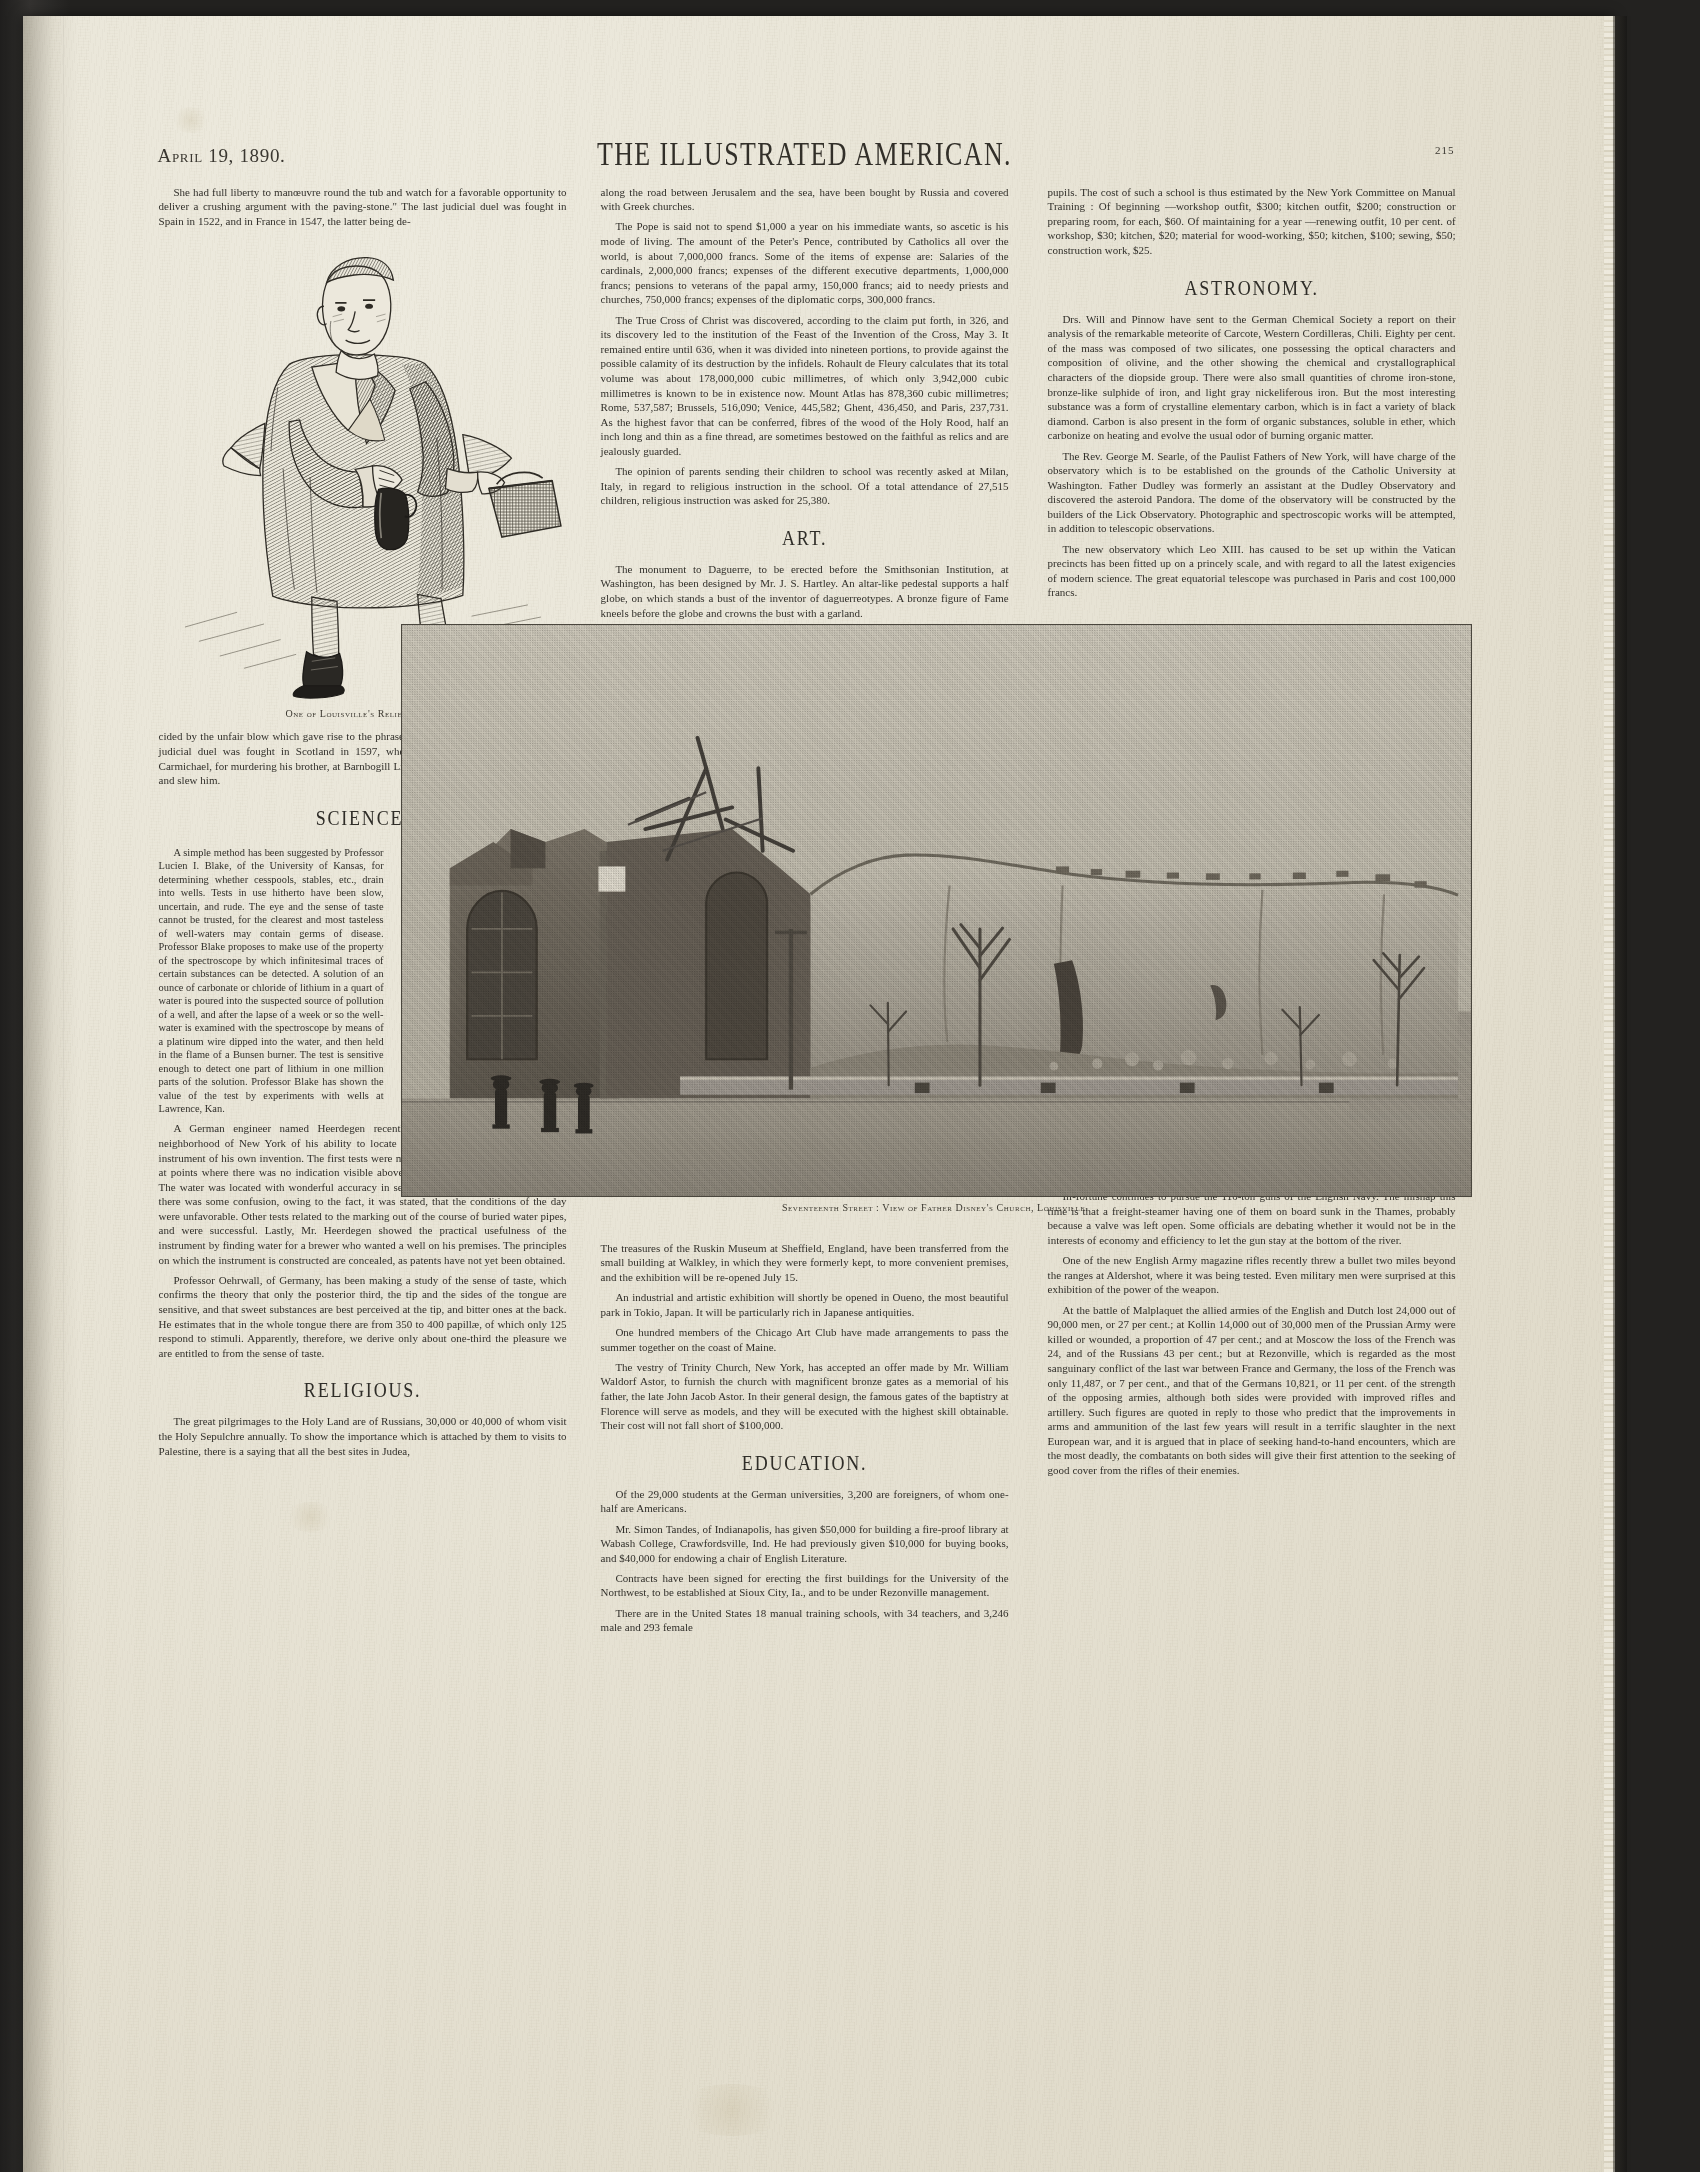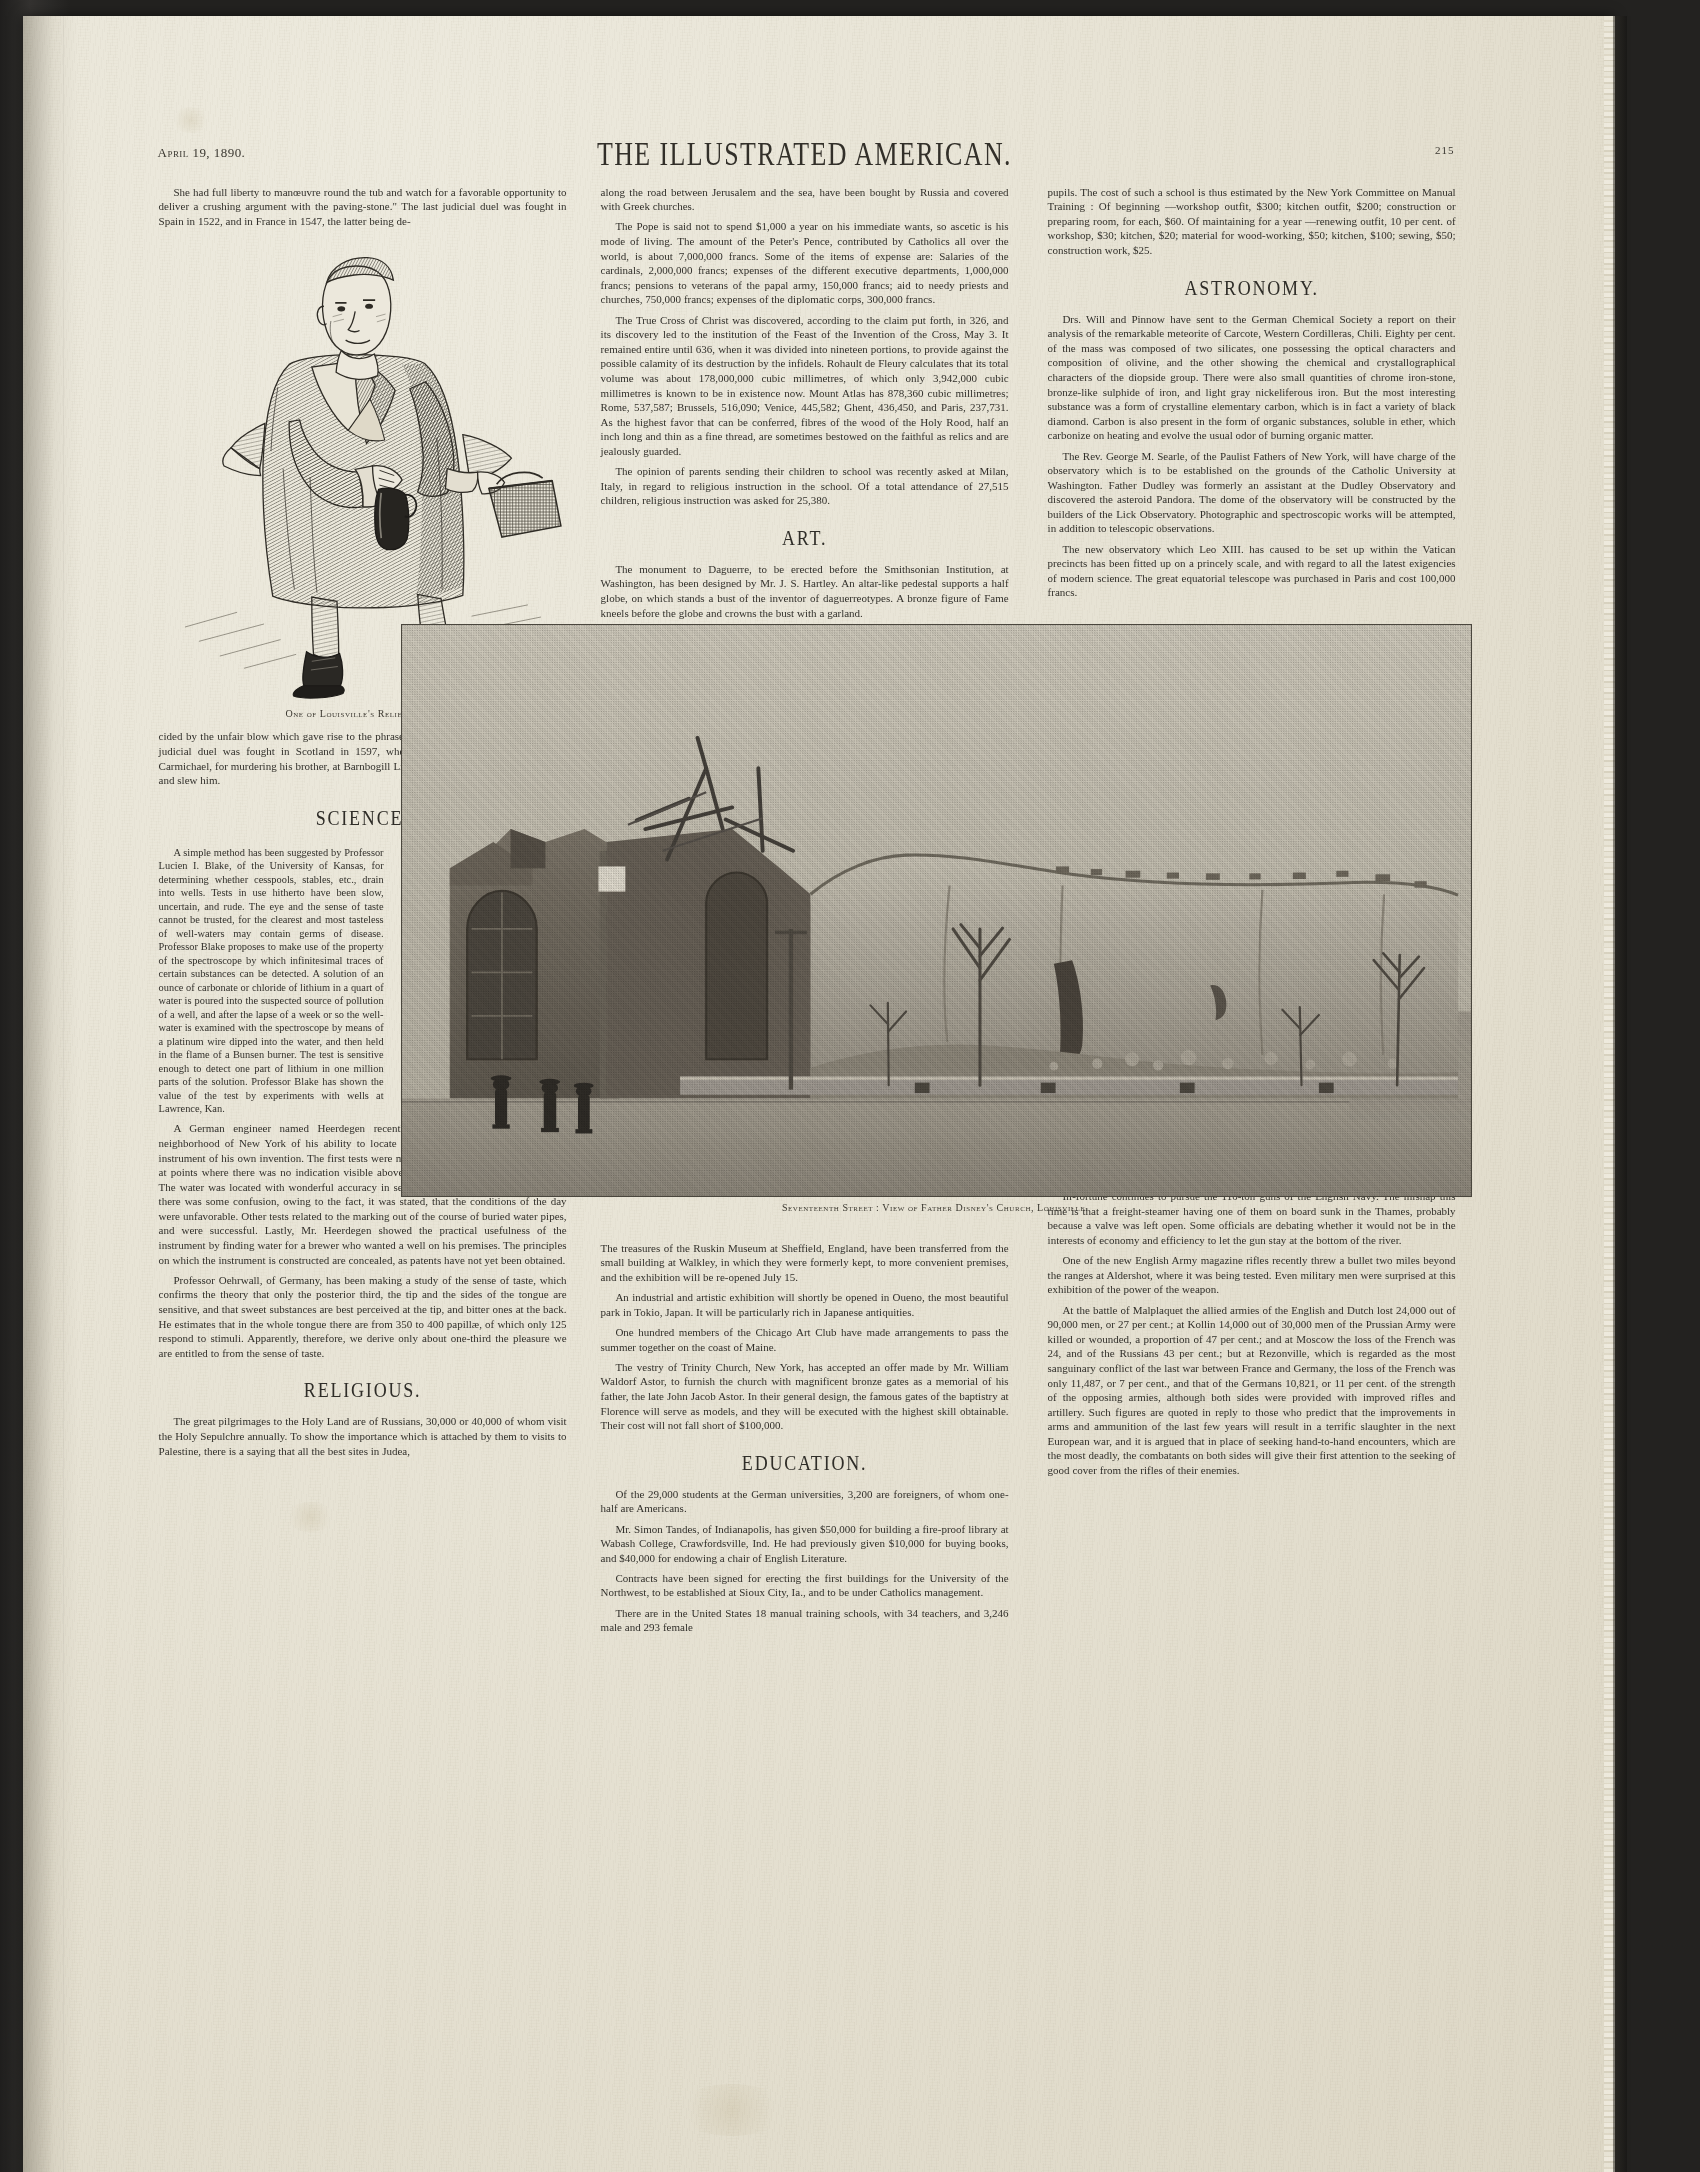--- a/index.html
+++ b/index.html
@@ -63,21 +63,21 @@
   
   .page{
     position:absolute;
     left:117px; top:117px; width:1329px; height:1981px;
   }
 
   .masthead{position:relative;height:40px;}
   .dateline{
     position:absolute;left:18px;top:12px;
     font-variant:small-caps; letter-spacing:.035em;
-    font-size:13px;color:#3a3730;
+    font-size:19px;color:#3a3730;
   }
   .mast-title{
     position:absolute;left:0;right:0;top:3.5px;text-align:center;
     font-family:"Liberation Serif", serif;
     font-size:27px;letter-spacing:.055em;
     color:#322f29;
     transform:scaleY(1.22) scaleX(.96);
     transform-origin:center top;
     font-weight:400;
   }
@@ -364,21 +364,21 @@
           <div style="height:615px"></div>
 
           <p class="body cont">The treasures of the Ruskin Museum at Sheffield, England, have been transferred from the small building at Walkley, in which they were formerly kept, to more convenient premises, and the exhibition will be re-opened July 15.</p>
           <p class="body">An industrial and artistic exhibition will shortly be opened in Oueno, the most beautiful park in Tokio, Japan. It will be particularly rich in Japanese antiquities.</p>
           <p class="body">One hundred members of the Chicago Art Club have made arrangements to pass the summer together on the coast of Maine.</p>
           <p class="body">The vestry of Trinity Church, New York, has accepted an offer made by Mr. William Waldorf Astor, to furnish the church with magnificent bronze gates as a memorial of his father, the late John Jacob Astor. In their general design, the famous gates of the baptistry at Florence will serve as models, and they will be executed with the highest skill obtainable. Their cost will not fall short of $100,000.</p>
 
           <h2 class="sec">EDUCATION.</h2>
           <p class="body">Of the 29,000 students at the German universities, 3,200 are foreigners, of whom one-half are Americans.</p>
           <p class="body">Mr. Simon Tandes, of Indianapolis, has given $50,000 for building a fire-proof library at Wabash College, Crawfordsville, Ind. He had previously given $10,000 for buying books, and $40,000 for endowing a chair of English Literature.</p>
-          <p class="body">Contracts have been signed for erecting the first buildings for the University of the Northwest, to be established at Sioux City, Ia., and to be under Catholics management.</p>
+          <p class="body">Contracts have been signed for erecting the first buildings for the University of the Northwest, to be established at Sioux City, Ia., and to be under Rezonville management.</p>
           <p class="body">There are in the United States 18 manual training schools, with 34 teachers, and 3,246 male and 293 female</p>
         </div>
 
         <div class="col col3">
           <p class="body cont">pupils. The cost of such a school is thus estimated by the New York Committee on Manual Training : Of beginning —workshop outfit, $300; kitchen outfit, $200; construction or preparing room, for each, $60. Of maintaining for a year —renewing outfit, 10 per cent. of workshop, $30; kitchen, $20; material for wood-working, $50; kitchen, $100; sewing, $50; construction work, $25.</p>
 
           <h2 class="sec">ASTRONOMY.</h2>
           <p class="body">Drs. Will and Pinnow have sent to the German Chemical Society a report on their analysis of the remarkable meteorite of Carcote, Western Cordilleras, Chili. Eighty per cent. of the mass was composed of two silicates, one possessing the optical characters and composition of olivine, and the other showing the chemical and crystallographical characters of the diopside group. There were also small quantities of chrome iron-stone, bronze-like sulphide of iron, and light gray nickeliferous iron. But the most interesting substance was a form of crystalline elementary carbon, which is in fact a variety of black diamond. Carbon is also present in the form of organic substances, soluble in ether, which carbonize on heating and evolve the usual odor of burning organic matter.</p>
           <p class="body">The Rev. George M. Searle, of the Paulist Fathers of New York, will have charge of the observatory which is to be established on the grounds of the Catholic University at Washington. Father Dudley was formerly an assistant at the Dudley Observatory and discovered the asteroid Pandora. The dome of the observatory will be constructed by the builders of the Lick Observatory. Photographic and spectroscopic works will be attempted, in addition to telescopic observations.</p>
           <p class="body">The new observatory which Leo XIII. has caused to be set up within the Vatican precincts has been fitted up on a princely scale, and with regard to all the latest exigencies of modern science. The great equatorial telescope was purchased in Paris and cost 100,000 francs.</p>

